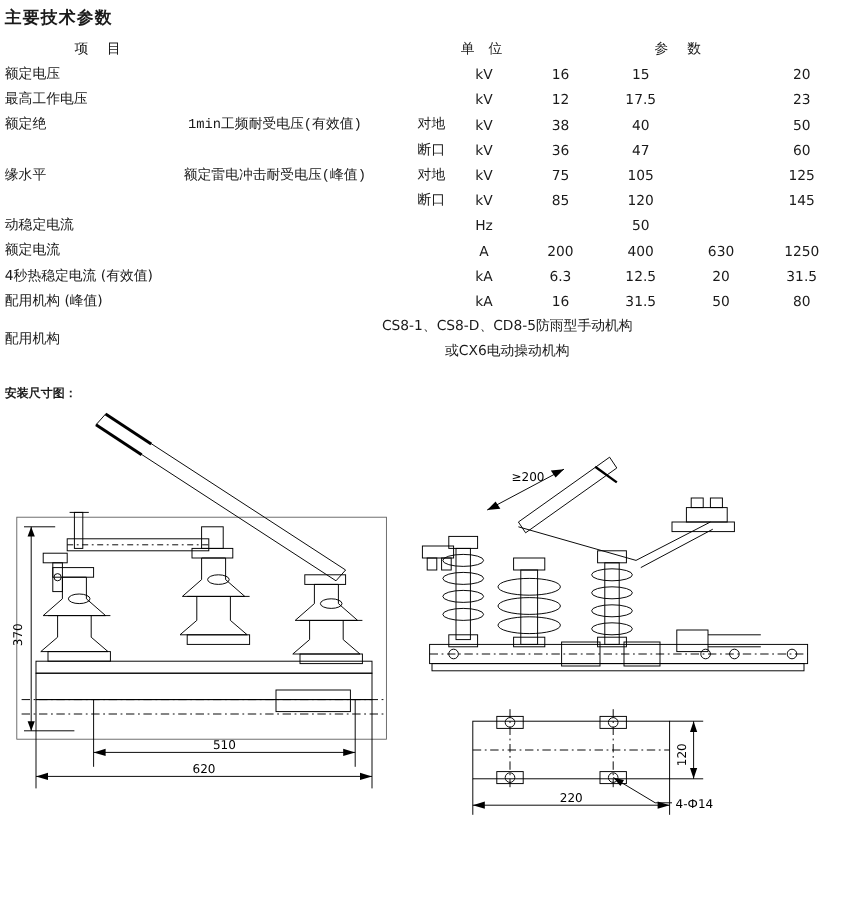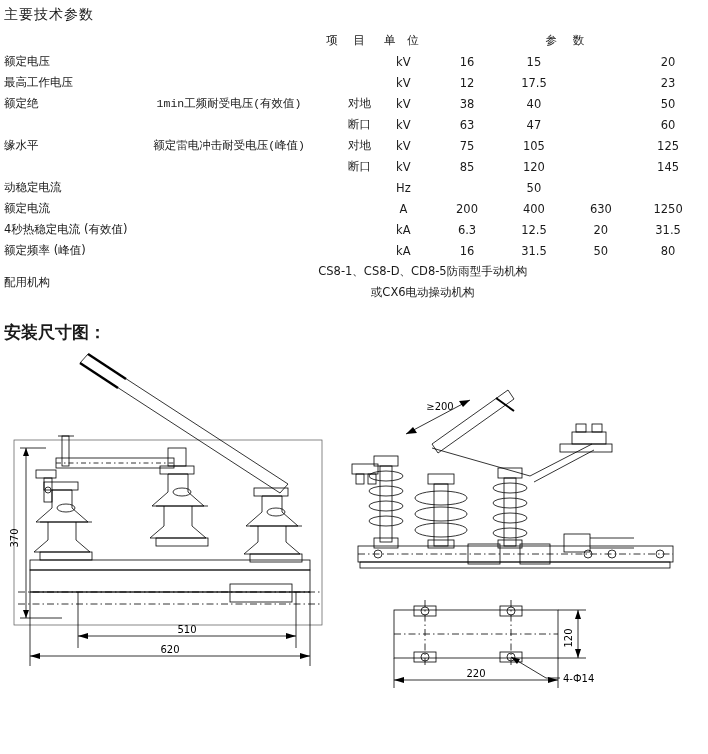--- a/index.html
+++ b/index.html
@@ -6,21 +6,21 @@
   body{
     width:708px;height:754px;
     background:#ffffff;
     font-family:"DejaVu Sans","Liberation Sans",sans-serif;
     font-size:12px;
     color:#1a1a1a;
     position:relative;
     overflow:hidden;
   }
   .title{
-    font-weight:normal;
+    font-weight:bold;
     font-size:14px;
     padding:6px 0 0 4px;
     letter-spacing:1px;
   }
   table.spec{
     width:700px;
     margin:6px 0 0 2px;
     border-collapse:collapse;
     font-size:11.5px;
   }
@@ -28,27 +28,27 @@
     padding:3px 2px;
     vertical-align:middle;
     white-space:nowrap;
   }
   .c-item{width:140px;text-align:left;padding-left:2px;}
   .c-sub{width:170px;text-align:center;font-family:Liberation Mono, monospace;}
   .c-sub2{width:60px;text-align:right;}
   .c-unit{width:60px;text-align:center;}
   .c-v{width:70px;text-align:center;}
   .hdr td{font-weight:normal;text-align:center;padding-bottom:6px;}
-  .hdr .h-item{letter-spacing:6px;text-align:right;padding-left:60px;}
+  .hdr .h-item{letter-spacing:6px;text-align:left;padding-left:60px;}
   .hdr .h-unit{letter-spacing:4px;}
   .hdr .h-param{letter-spacing:6px;}
   .mech{text-align:center;padding-top:2px;}
   .sec2{
     font-weight:bold;
-    font-size:17px;
+    font-size:10px;
     padding:18px 10px 0 4px;
   }
   .drawing{
     position:relative;
     width:708px;height:360px;
     margin-top:4px;
   }
   .drawing svg{display:block;}
 </style>
 </head>
@@ -95,21 +95,21 @@
     <td class="c-v">40</td>
     <td class="c-v"></td>
     <td class="c-v">50</td>
   </tr>
 
   <tr>
     <td class="c-item"></td>
     <td class="c-sub"></td>
     <td class="c-sub2">断口</td>
     <td class="c-unit">kV</td>
-    <td class="c-v">63</td>
+    <td class="c-v">36</td>
     <td class="c-v">47</td>
     <td class="c-v"></td>
     <td class="c-v">60</td>
   </tr>
 
   <tr>
     <td class="c-item">缘水平</td>
     <td class="c-sub">额定雷电冲击耐受电压(峰值)</td>
     <td class="c-sub2">对地</td>
     <td class="c-unit">kV</td>
@@ -157,21 +157,21 @@
     <td class="c-sub"></td>
     <td class="c-sub2"></td>
     <td class="c-unit">kA</td>
     <td class="c-v">6.3</td>
     <td class="c-v">12.5</td>
     <td class="c-v">20</td>
     <td class="c-v">31.5</td>
   </tr>
 
   <tr>
-    <td class="c-item">额定频率 (峰值)</td>
+    <td class="c-item">配用机构 (峰值)</td>
     <td class="c-sub"></td>
     <td class="c-sub2"></td>
     <td class="c-unit">kA</td>
     <td class="c-v">16</td>
     <td class="c-v">31.5</td>
     <td class="c-v">50</td>
     <td class="c-v">80</td>
   </tr>
 
   <tr>

